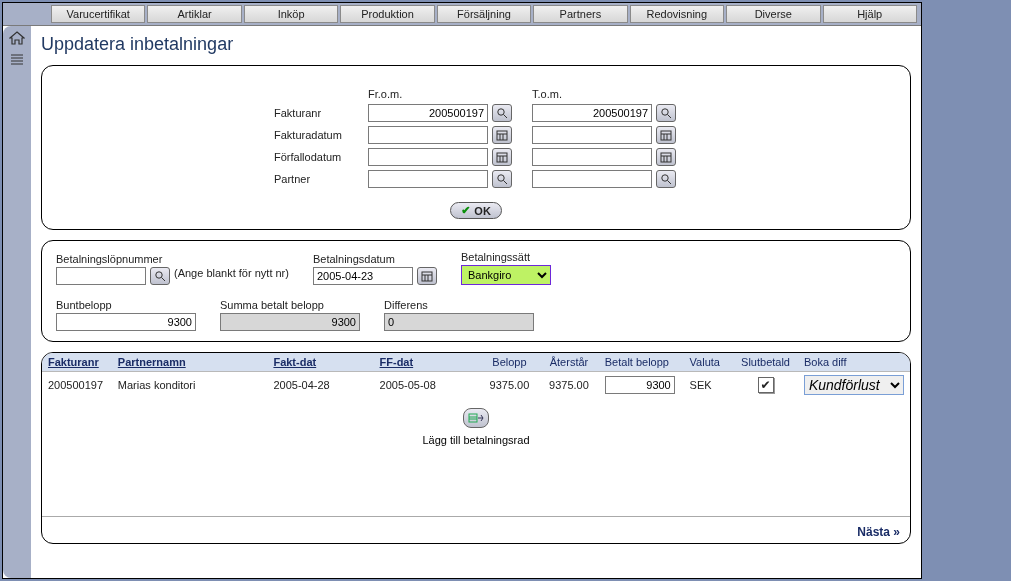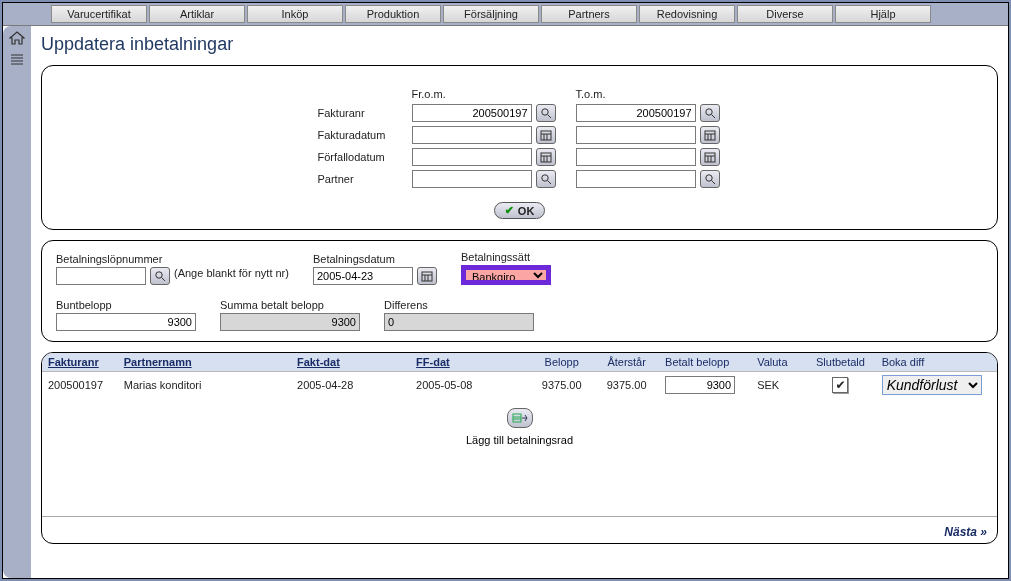--- a/index.html
+++ b/index.html
@@ -6,21 +6,21 @@
 body {
   font-family: Tahoma, Verdana, Arial, sans-serif;
   font-size: 11px;
   background: #7e8fb3;
   width: 1011px;
   height: 581px;
   overflow: hidden;
 }
 .app-frame {
   background: #fff;
-  width: 1007px;
+  width: 920px;
   height: 577px;
   margin: 2px;
   border: 1px solid #000;
   display: flex;
   flex-direction: column;
 }
 .menubar {
   background: #a7b0c7;
   padding: 2px 4px 2px 48px;
   display: flex;
@@ -103,21 +103,21 @@
   background: linear-gradient(#eaeaf2,#bfc2cf);
   font-size: 11px; font-weight: bold; color: #222;
 }
 .btn-ok .chk { color: #0a8f0a; font-weight: bold; }
 .row-flex { display: flex; gap: 24px; align-items: flex-end; flex-wrap: wrap; }
 .field { display: flex; flex-direction: column; gap: 2px; }
 .field .lab { font-size: 11px; color: #222; }
 .inline { display: flex; gap: 4px; }
 .hint { font-size: 11px; color: #222; }
 select.sel {
-  height: 20px; border: 5px solid #6d28d9; background: #fca5a5;
+  height: 20px; border: 1px solid #6d28d9; background: #bef264;
   font-family: inherit; font-size: 11px; padding: 0 2px;
 }
 .table-panel {
   border: 1px solid #000;
   border-radius: 12px;
   padding: 0;
   overflow: hidden;
   background: #fff;
 }
 table.grid { width: 100%; border-collapse: collapse; font-size: 11px; }
@@ -150,21 +150,21 @@
 .add-row {
   display: flex; align-items: center; gap: 6px;
   padding: 10px 8px 70px 8px;
   flex-direction: column;
 }
 .footer {
   border-top: 1px solid #aaa;
   padding: 8px 10px 4px 10px;
   text-align: right;
 }
-.next-link { color: #1a2c66; font-weight: bold; text-decoration: none; font-size: 12px; cursor: pointer; font-style: italic; }
+.next-link { color: #1a2c66; font-weight: bold; text-decoration: none; font-size: 12px; cursor: pointer; }
 svg { display: block; }
 </style>
 </head>
 <body>
 
 <div class="app-frame">
   <div class="menubar">
     <div class="mitem">Varucertifikat</div>
     <div class="mitem">Artiklar</div>
     <div class="mitem">Inköp</div>

